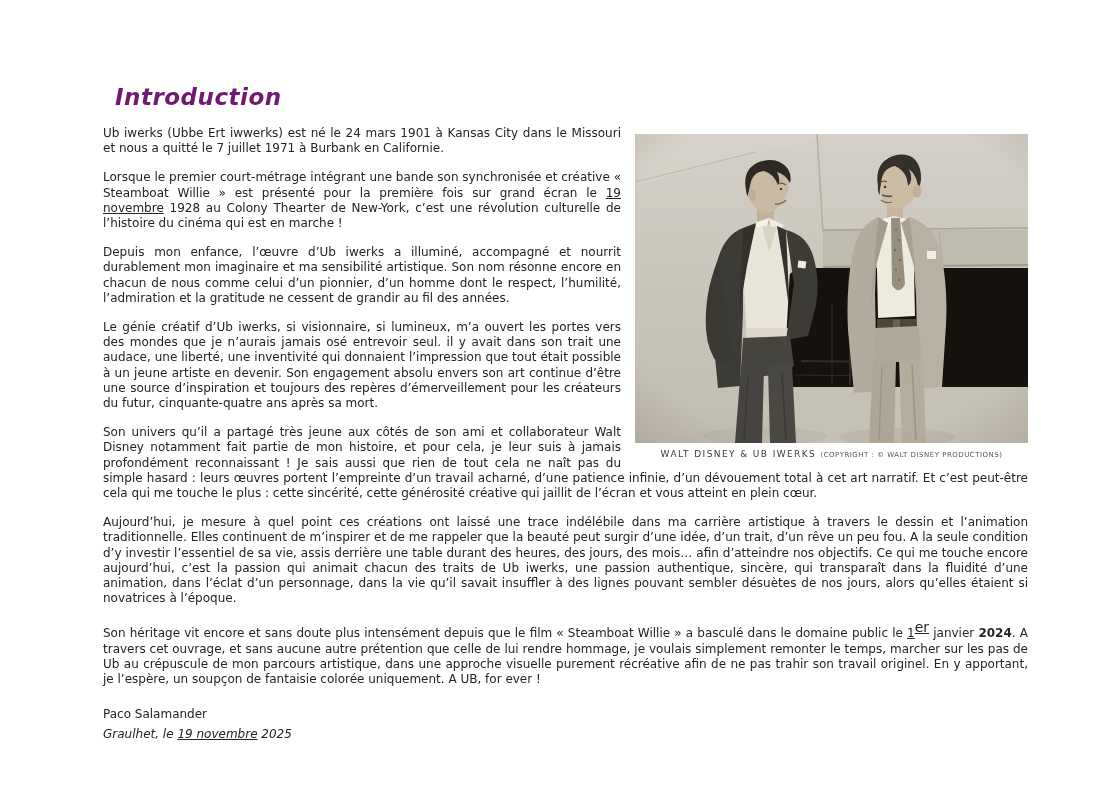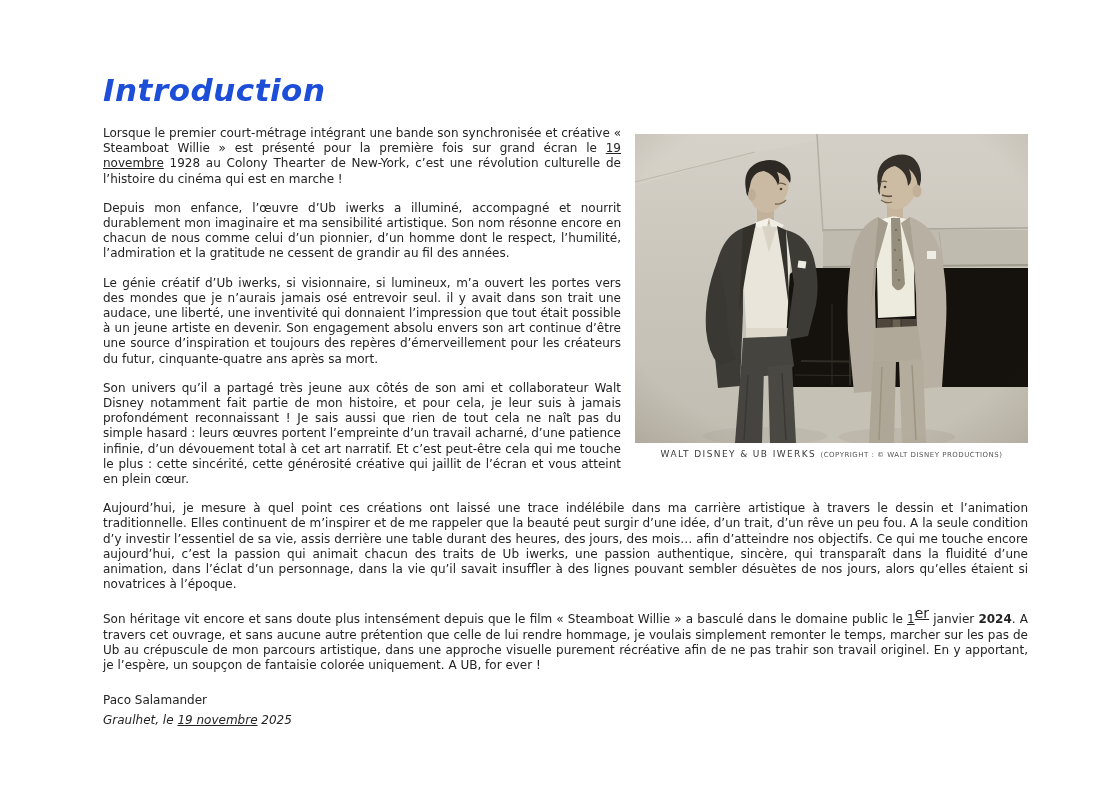--- a/index.html
+++ b/index.html
@@ -8,23 +8,23 @@
     width: 1100px; height: 802px;
     background: #ffffff;
     font-family: "DejaVu Sans", sans-serif;
     color: #242424;
     position: relative;
     overflow: hidden;
   }
   .page { position: absolute; left: 103px; top: 0; width: 925px; }
 
   .title {
-    position: absolute; top: 72px; left: 0; margin: 0;
-    font-size: 31px; font-style: italic; font-weight: 700;
-    letter-spacing: 0.5px; color: #1d4ed8;
+    position: absolute; top: 72px; left: 0; margin: 12px;
+    font-size: 23px; font-style: italic; font-weight: 700;
+    letter-spacing: 0.5px; color: #701a75;
   }
 
   .content {
     position: absolute; top: 126px; left: 0; width: 925px;
     font-size: 12px; line-height: 15.2px;
     text-align: justify;
   }
 
   figure.photo {
     float: right; width: 393px;
@@ -154,20 +154,21 @@
           <path d="M264,227 L288,225 L291,309 L267,309 Z" fill="#b4ad9d"></path>
           <path d="M247,233 L244,306 M277,231 L281,306" stroke="#9b947f" stroke-width="1.5" fill="none"></path>
         </g>
 
         <rect width="393" height="309" fill="url(#gVig)"></rect>
       </svg>
       <figcaption><span>WALT DISNEY &amp; UB IWERKS</span> <span class="copy">(COPYRIGHT : © WALT DISNEY PRODUCTIONS)</span></figcaption>
     </figure>
 
     <div class="paras">
+        <p><span>Ub iwerks (Ubbe Ert iwwerks) est né le 24 mars 1901 à Kansas City dans le Missouri et nous a quitté le 7 juillet 1971 à Burbank en Californie.</span></p>
         <p><span>Lorsque le premier court-métrage intégrant une bande son synchronisée et créative « Steamboat Willie » est présenté pour la première fois sur grand écran le </span><span class="seg-underline">19 novembre</span><span> 1928 au Colony Thearter de New-York, c’est une révolution culturelle de l’histoire du cinéma qui est en marche !</span></p>
         <p><span>Depuis mon enfance, l’œuvre d’Ub iwerks a illuminé, accompagné et nourrit durablement mon imaginaire et ma sensibilité artistique. Son nom résonne encore en chacun de nous comme celui d’un pionnier, d’un homme dont le respect, l’humilité, l’admiration et la gratitude ne cessent de grandir au fil des années.</span></p>
         <p><span>Le génie créatif d’Ub iwerks, si visionnaire, si lumineux, m’a ouvert les portes vers des mondes que je n’aurais jamais osé entrevoir seul. il y avait dans son trait une audace, une liberté, une inventivité qui donnaient l’impression que tout était possible à un jeune artiste en devenir. Son engagement absolu envers son art continue d’être une source d’inspiration et toujours des repères d’émerveillement pour les créateurs du futur, cinquante-quatre ans après sa mort.</span></p>
         <p><span>Son univers qu’il a partagé très jeune aux côtés de son ami et collaborateur Walt Disney notamment fait partie de mon histoire, et pour cela, je leur suis à jamais profondément reconnaissant ! Je sais aussi que rien de tout cela ne naît pas du simple hasard : leurs œuvres portent l’empreinte d’un travail acharné, d’une patience infinie, d’un dévouement total à cet art narratif. Et c’est peut-être cela qui me touche le plus : cette sincérité, cette générosité créative qui jaillit de l’écran et vous atteint en plein cœur.</span></p>
         <p><span>Aujourd’hui, je mesure à quel point ces créations ont laissé une trace indélébile dans ma carrière artistique à travers le dessin et l’animation traditionnelle. Elles continuent de m’inspirer et de me rappeler que la beauté peut surgir d’une idée, d’un trait, d’un rêve un peu fou. A la seule condition d’y investir l’essentiel de sa vie, assis derrière une table durant des heures, des jours, des mois… afin d’atteindre nos objectifs. Ce qui me touche encore aujourd’hui, c’est la passion qui animait chacun des traits de Ub iwerks, une passion authentique, sincère, qui transparaît dans la fluidité d’une animation, dans l’éclat d’un personnage, dans la vie qu’il savait insuffler à des lignes pouvant sembler désuètes de nos jours, alors qu’elles étaient si novatrices à l’époque.</span></p>
         <p><span>Son héritage vit encore et sans doute plus intensément depuis que le film « Steamboat Willie » a basculé dans le domaine public le </span><span class="seg-underline">1</span><span class="seg-sup-underline">er</span><span> janvier </span><span class="seg-bold">2024</span><span>. A travers cet ouvrage, et sans aucune autre prétention que celle de lui rendre hommage, je voulais simplement remonter le temps, marcher sur les pas de Ub au crépuscule de mon parcours artistique, dans une approche visuelle purement récréative afin de ne pas trahir son travail originel. En y apportant, je l’espère, un soupçon de fantaisie colorée uniquement. A UB, for ever !</span></p>
       </div>
 
     <p class="signature">Paco Salamander</p>
     <p class="dateline"><span>Graulhet, le </span><span class="seg-underline">19 novembre</span><span> 2025</span></p>

